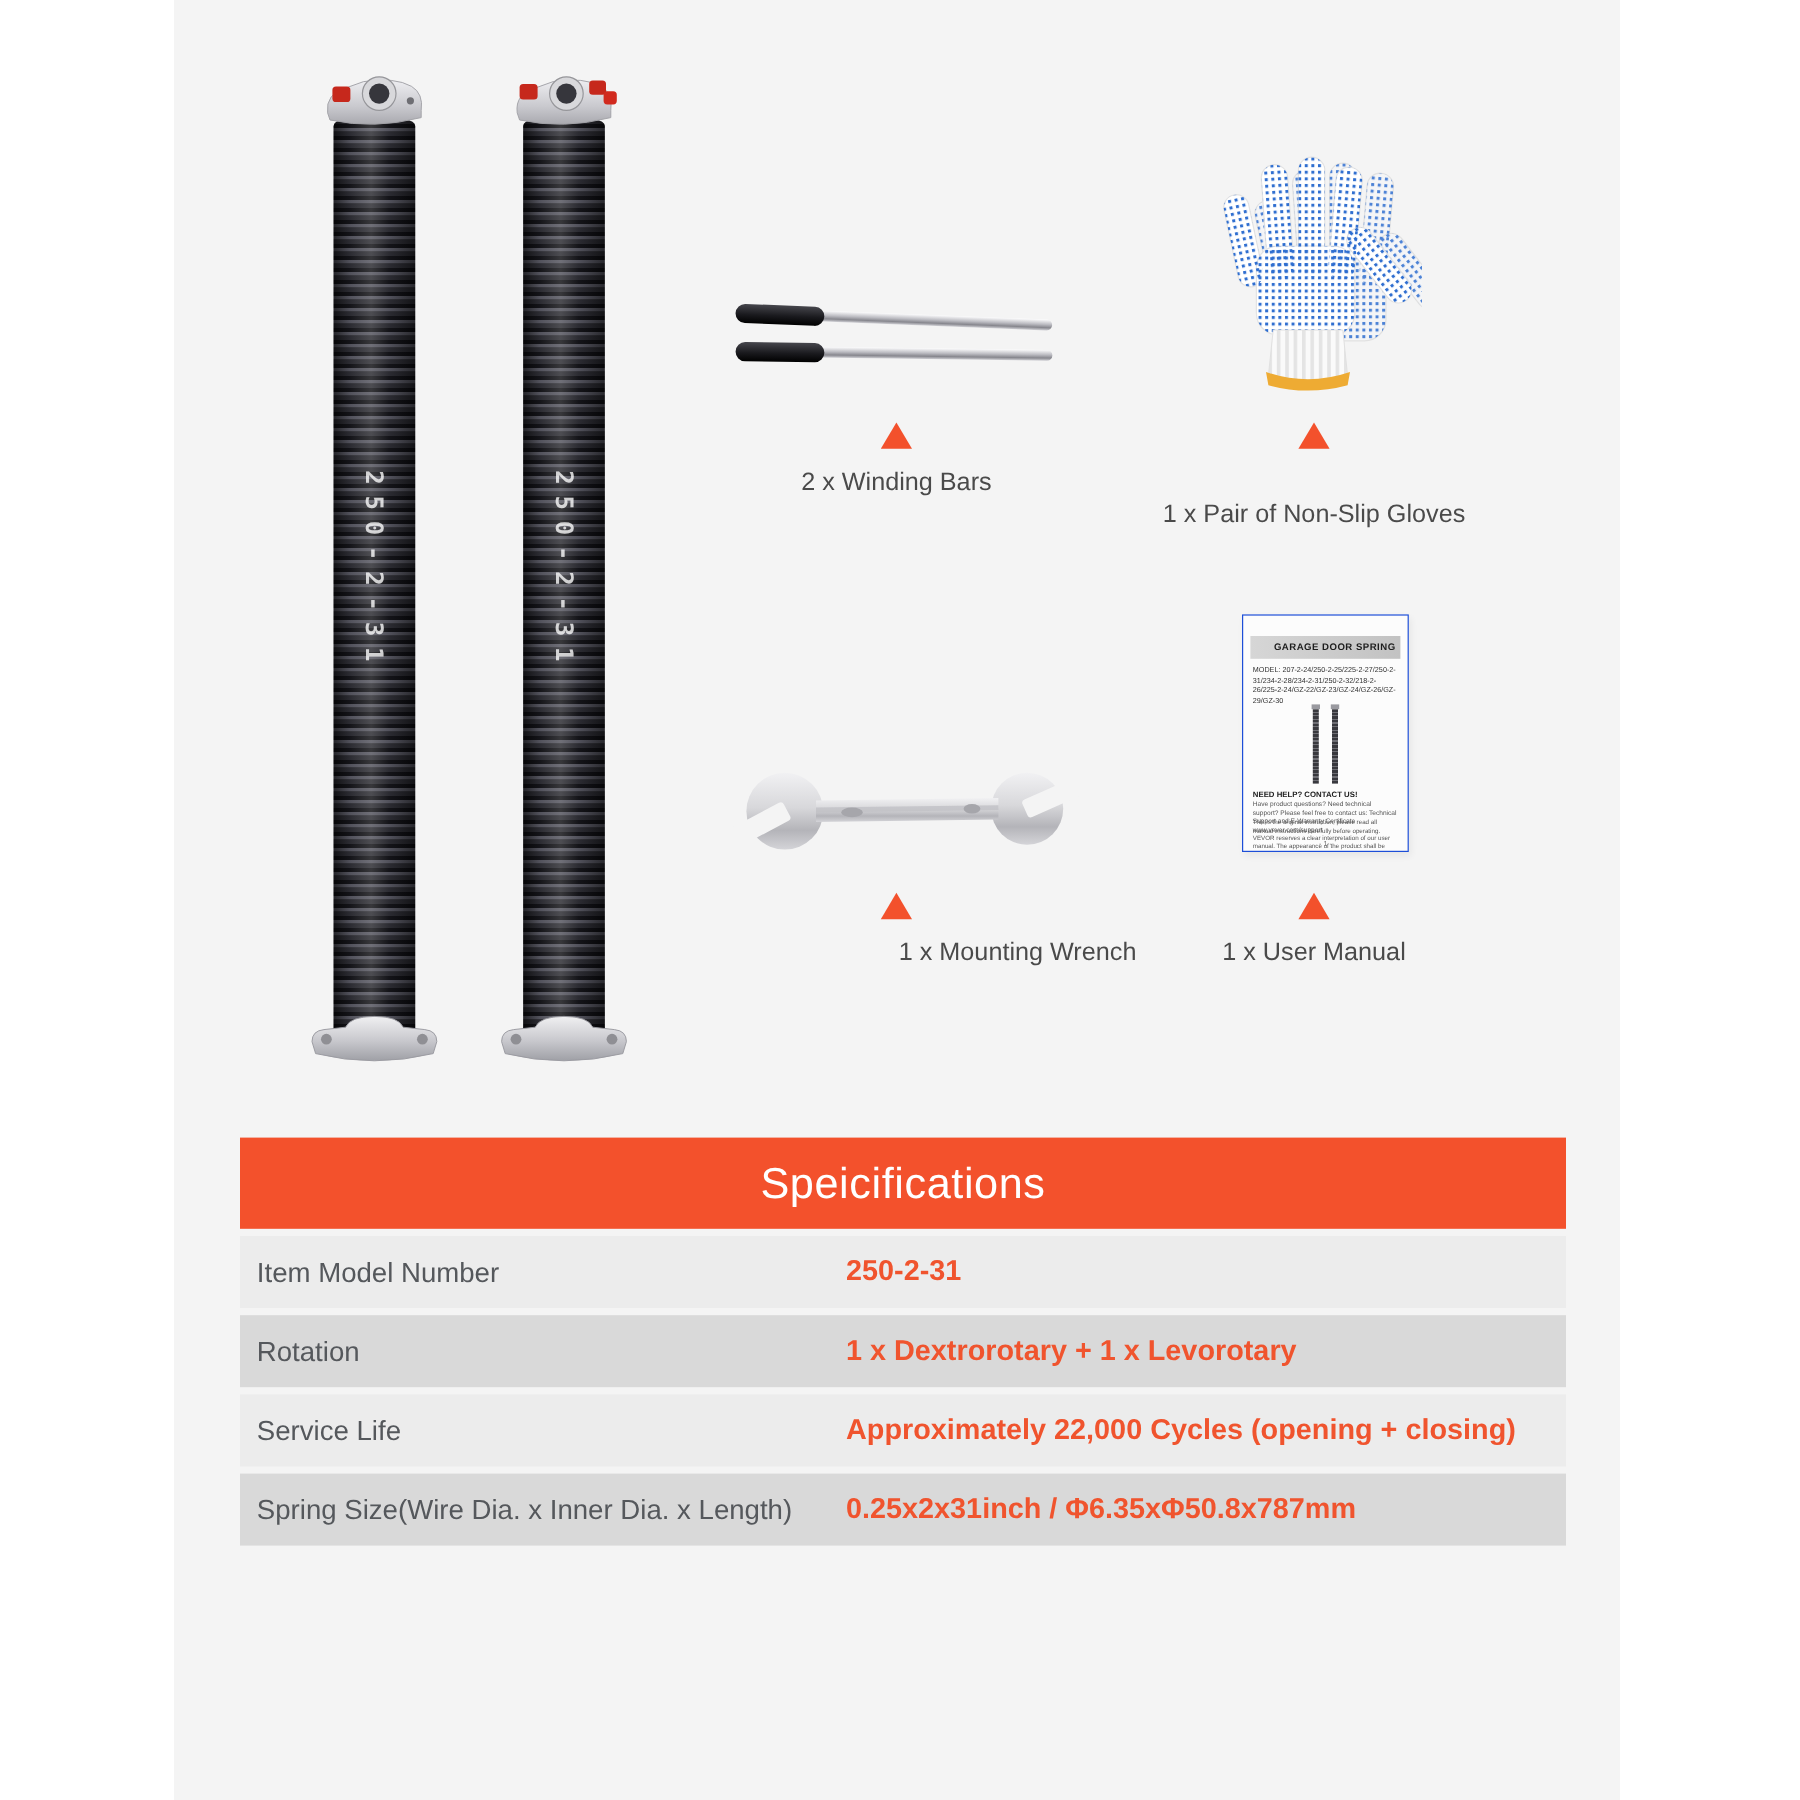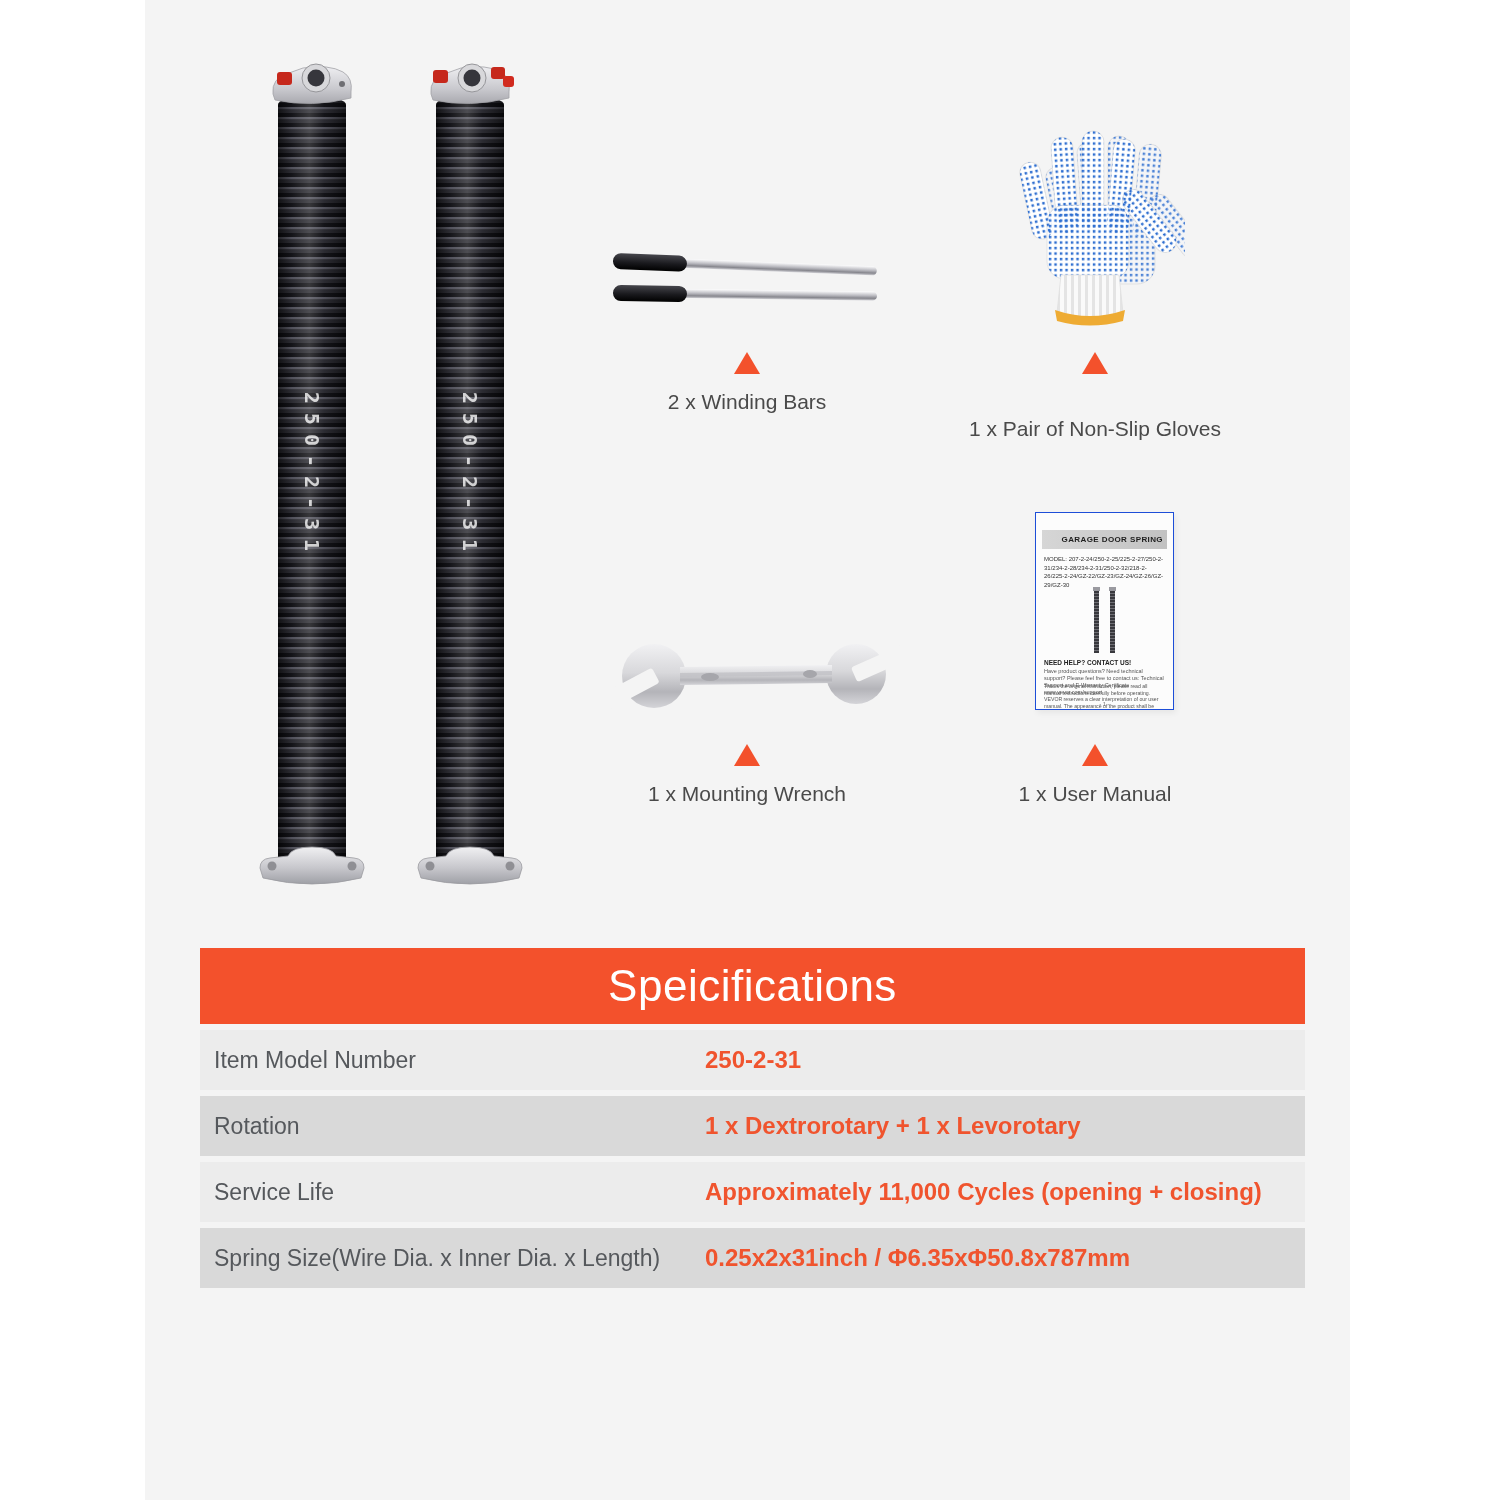--- a/index.html
+++ b/index.html
@@ -57,26 +57,26 @@
   .m-note{position:absolute;top:170px;left:8px;right:8px;font-size:5.2px;line-height:1.25;color:#555;}
   .m-page{position:absolute;bottom:2px;left:0;right:0;text-align:center;font-size:6px;color:#777;}
 
   
   .tri{position:absolute;width:0;height:0;border-left:13px solid transparent;border-right:13px solid transparent;
     border-bottom:22px solid var(--accent-orange,#f3512c);}
   .tri.t1{left:589px;top:352px;} .tri.t2{left:937px;top:352px;}
   .tri.t3{left:589px;top:744px;} .tri.t4{left:937px;top:744px;}
   .callout{position:absolute;width:400px;text-align:center;font-size:21px;color:var(--callout-gray,#4a4a4a);}
   .callout.c1{left:402px;top:390px;} .callout.c2{left:750px;top:390px;margin-top:27px;}
-  .callout.c3{left:402px;top:782px;} .callout.c4{left:750px;top:782px;}
+  .callout.c3{left:402px;top:782px;text-align:right;} .callout.c4{left:750px;top:782px;}
 
   
   .spec{position:absolute;left:55px;top:948px;width:1105px;}
   .spec-header{height:76px;background:var(--accent-orange,#f3512c);color:#ffffff;
-    display:flex;align-items:center;justify-content:center;font-size:44px;font-weight:500;letter-spacing:.5px;}
+    display:flex;align-items:center;justify-content:center;font-size:36px;font-weight:500;letter-spacing:.5px;}
   .spec-row{position:relative;height:60px;margin-top:6px;text-decoration:underline;}
   .spec-row.light{background:var(--row-light,#ececec);}
   .spec-row.dark{background:var(--row-dark,#d9d9d9);}
   .spec-row .lbl{position:absolute;left:14px;top:0;height:60px;display:flex;align-items:center;
     font-size:23px;color:var(--label-gray,#55585c);}
   .spec-row .val{position:absolute;left:505px;top:0;height:60px;display:flex;align-items:center;
     font-size:24px;font-weight:bold;color:var(--value-orange,#f0542e);white-space:nowrap;}
 </style>
 </head>
 <body>
@@ -219,21 +219,21 @@
       <div class="spec-row light">
         <div class="lbl">Item Model Number</div>
         <div class="val">250-2-31</div>
       </div>
       <div class="spec-row dark">
         <div class="lbl">Rotation</div>
         <div class="val">1 x Dextrorotary + 1 x Levorotary</div>
       </div>
       <div class="spec-row light">
         <div class="lbl">Service Life</div>
-        <div class="val">Approximately 11,000 Cycles (opening + closing)</div>
+        <div class="val">Approximately 22,000 Cycles (opening + closing)</div>
       </div>
       <div class="spec-row dark">
         <div class="lbl">Spring Size(Wire Dia. x Inner Dia. x Length)</div>
         <div class="val">0.25x2x31inch / Φ6.35xΦ50.8x787mm</div>
       </div>
     </div>
 
   </div>
 </div>
 

